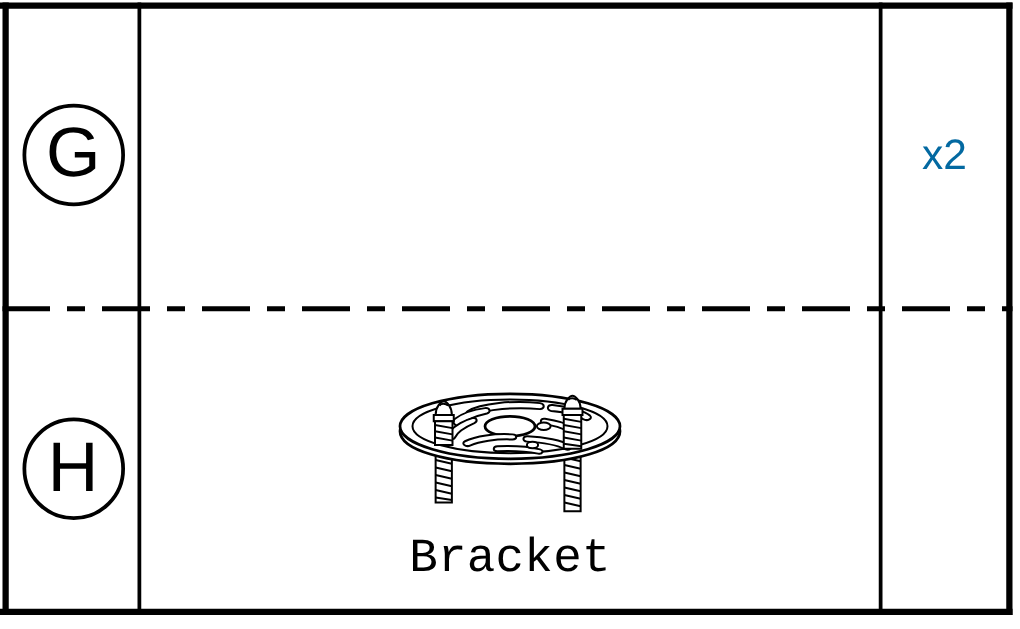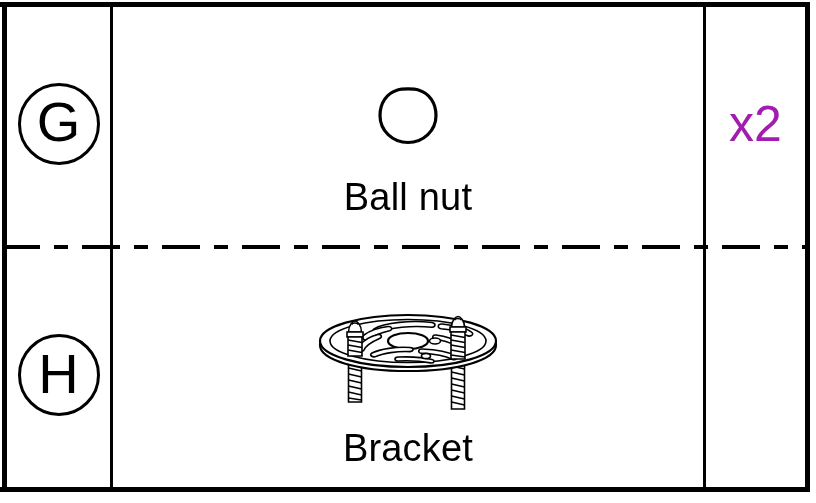--- a/index.html
+++ b/index.html
@@ -130,38 +130,38 @@
     line-height: 1;
     color: #000000;
     letter-spacing: 0.2px;
   }
 
   
   .art-g  { top: 80px;  height: 80px; }
   .label-g { top: 178px; }
   
   .art-h  { top: 52px;  height: 120px; }
-  .label-h { top: 182px; }
+  .label-h { top: 182px; font-family: Liberation Mono, monospace; }
 
   
   .qty-cell {
     position: absolute;
     left: 706px;
     top: 0px;
     width: 99px;
     height: 100%;
     display: flex;
     align-items: center;
     justify-content: center;
   }
   .qty-cell span {
     font-family: "Liberation Sans", sans-serif;
-    font-size: 50px;
+    font-size: 34px;
     line-height: 1;
-    color: #a21caf;
+    color: #0369a1;
     letter-spacing: 0px;
   }
 
   
   svg { display: block; }
   .ln-thin { fill: none; stroke: #000000; stroke-width: 1.6; }
   .fill-w { fill: #ffffff; stroke: #000000; stroke-width: 2.2; }
   .fill-w-thin { fill: #ffffff; stroke: #000000; stroke-width: 1.6; }
 </style>
 </head>
@@ -178,34 +178,20 @@
   <div class="v-divider v-divider-right"></div>
 
   <div class="row row-g">
 
     <div class="badge-cell">
       <div class="letter-badge">
         <span>G</span>
       </div>
     </div>
 
-    <div class="part-cell">
-      <div class="part-art art-g">
-
-        <svg width="70" height="76" viewBox="0 0 70 76" aria-hidden="true">
-          <path class="fill-w" style="stroke-width:3.2" d="M 24.5 8.0
-                   C 29.0 6.6 41.0 6.6 45.5 8.0
-                   C 56.5 11.4 63.0 21.0 63.0 33.5
-                   C 63.0 48.5 50.5 60.5 35.0 60.5
-                   C 19.5 60.5 7.0 48.5 7.0 33.5
-                   C 7.0 21.0 13.5 11.4 24.5 8.0 Z"></path>
-        </svg>
-      </div>
-      <div class="part-label label-g">Ball nut</div>
-    </div>
 
     <div class="qty-cell">
       <span>x2</span>
     </div>
 
   </div>
 
   <div class="row-divider"></div>
 
   <div class="row row-h">

